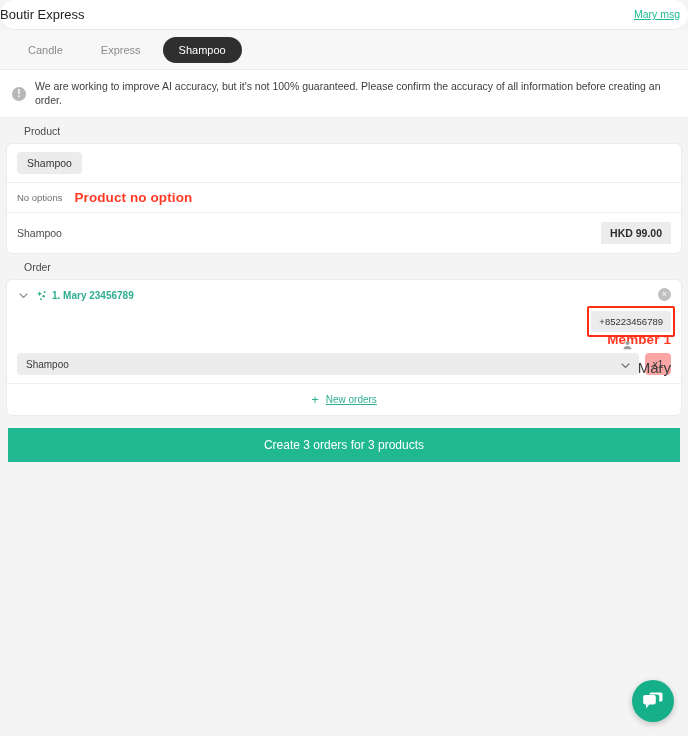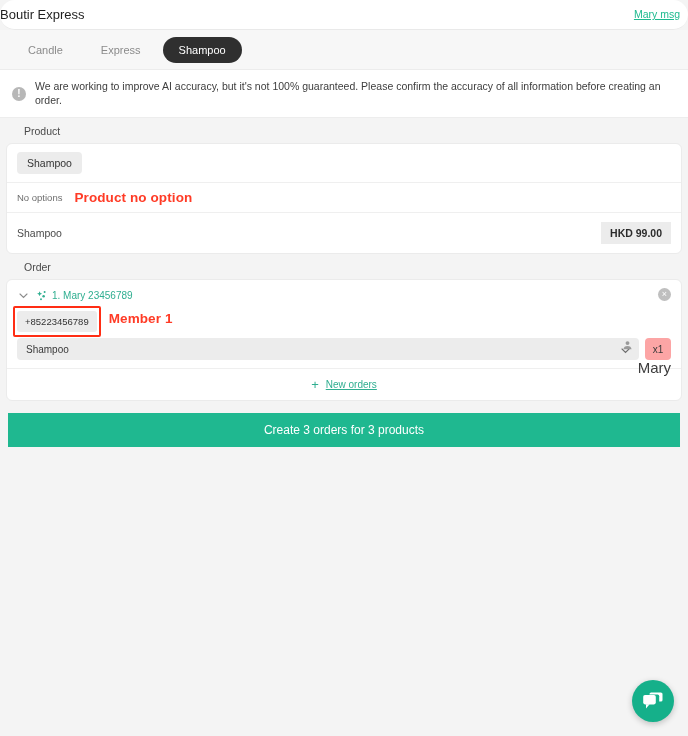--- a/index.html
+++ b/index.html
@@ -180,42 +180,44 @@
   .chev svg { display: block; }
   .sparkle-icon {
     flex: 0 0 auto;
     width: 13px; height: 13px;
     margin-right: 4px;
     display: flex; align-items: center; justify-content: center;
   }
   .order-title {
     font-size: 10px;
     color: #2fae90;
+    font-weight: bold;
   }
   .close-btn {
     position: absolute;
     right: 10px;
     top: 8px;
     width: 13px; height: 13px;
     border-radius: 50%;
     background: #bfbfbf;
     color: #ffffff;
     font-size: 9px;
     line-height: 13px;
     text-align: center;
     cursor: pointer;
     font-family: "Liberation Sans", sans-serif;
   }
 
   .order-member-row {
     display: flex;
-    align-items: flex-start;
+    align-items: flex-end;
     padding: 2px 10px 6px 10px;
     position: relative;
     min-height: 28px;
+    flex-direction: column;
   }
   .phone-wrap {
     position: relative;
     display: inline-block;
   }
   .phone-chip {
     display: inline-block;
     background: #ececec;
     border-radius: 3px;
     font-size: 9.5px;

